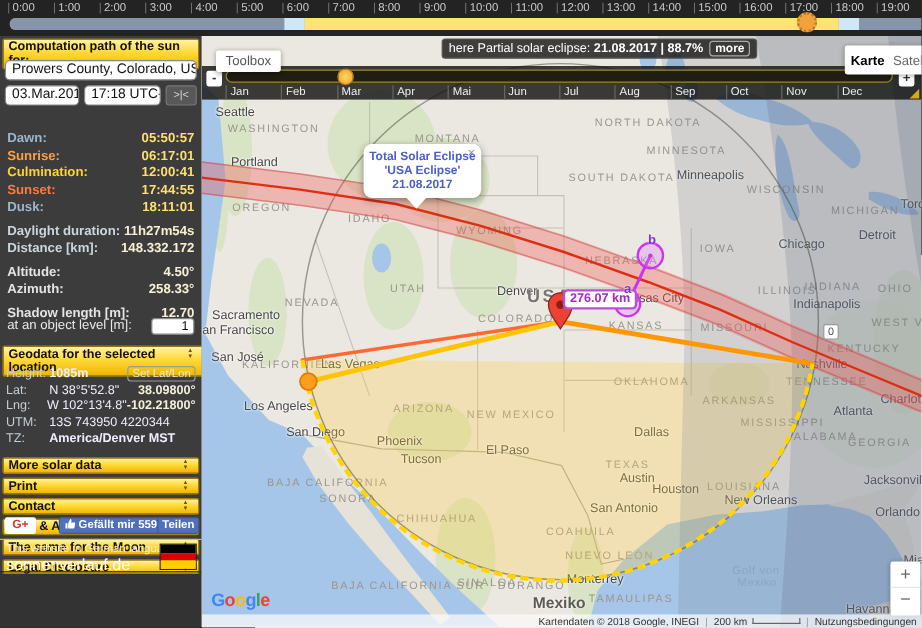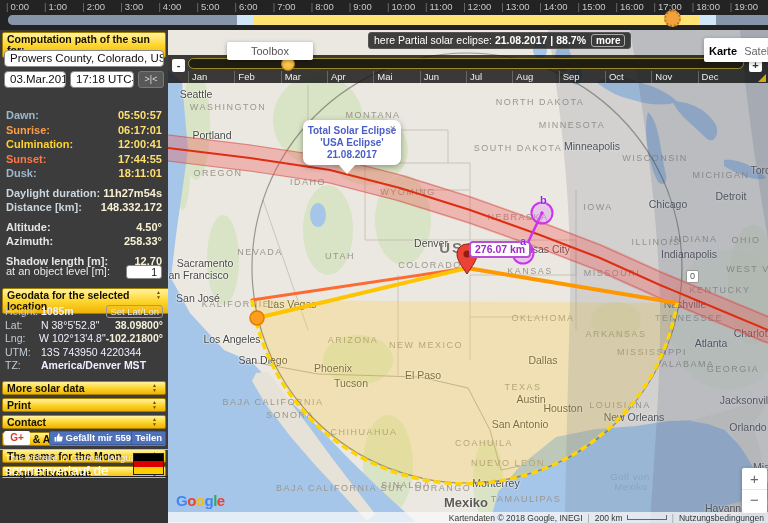--- a/index.html
+++ b/index.html
@@ -60,21 +60,21 @@
   #map-labels{position:absolute;left:0;top:0;width:600px;height:493px;}
   #map-labels span{position:absolute;transform:translate(-50%,-50%);white-space:nowrap;}
   .lab-state{font-size:9px;letter-spacing:1.5px;color:#9b968c;font-weight:400;}
   .lab-city{font-size:10.5px;color:#474747;text-shadow:0 0 2px #fff,0 0 2px #fff;}
   .lab-country{font-size:15px;font-weight:700;letter-spacing:2px;color:#787670;text-shadow:0 0 2px #fff;}
   .lab-country2{font-size:13px;font-weight:700;color:#5c5a54;text-shadow:0 0 2px #fff;}
   .lab-water{font-size:9.5px;color:#8fb0d6;letter-spacing:0.5px;}
   #ovl{pointer-events:none;}
 
   
-  #toolbox-btn{position:absolute;left:12px;top:12px;background:#fff;border-radius:2px;box-shadow:0 1px 4px rgba(0,0,0,.35);color:#565656;font-size:11px;padding:3px 24px;z-index:30;margin-left:47px;}
+  #toolbox-btn{position:absolute;left:12px;top:12px;background:#fff;border-radius:2px;box-shadow:0 1px 4px rgba(0,0,0,.35);color:#565656;font-size:11px;padding:3px 8px;z-index:30;}
   #eclipse-bar{position:absolute;left:200px;top:2px;height:17px;background:rgba(25,25,25,.82);border:1px solid #555;border-radius:3px;color:#fff;font-size:10.5px;line-height:14px;padding:0 5px;z-index:40;white-space:nowrap;}
   #eclipse-bar b{margin:0 3px;}
   #more-btn{display:inline-block;border:1px solid #aaa;border-radius:3px;padding:0 4px;margin-left:2px;font-size:10px;line-height:11px;font-weight:bold;}
   #maptype{position:absolute;left:536px;top:8px;background:#fff;border-radius:2px;box-shadow:0 1px 4px rgba(0,0,0,.3);padding:3px 5px;z-index:30;white-space:nowrap;}
   #maptype .mt1{font-size:11px;font-weight:700;color:#000;margin-right:7px;}
   #maptype .mt2{font-size:11px;color:#666;}
   #month-bar{position:absolute;left:0px;top:25px;width:600px;height:28px;background:rgba(18,18,18,.82);z-index:25;}
   #month-minus,#month-plus{position:absolute;top:4px;width:13px;height:13px;background:#fff;border-radius:2px;color:#333;font-size:11px;font-weight:700;text-align:center;line-height:12px;}
   #month-minus{left:4px;}
   #month-plus{left:581px;}
@@ -356,21 +356,21 @@
         <span class="lab-state" style="left: 448px; top: 304px;">ARKANSAS</span>
         <span class="lab-state" style="left: 521px; top: 288px;">TENNESSEE</span>
         <span class="lab-state" style="left: 484px; top: 322px;">MISSISSIPPI</span>
         <span class="lab-state" style="left: 520px; top: 334px;">ALABAMA</span>
         <span class="lab-state" style="left: 565px; top: 339px;">GEORGIA</span>
         <span class="lab-state" style="left: 355px; top: 357px;">TEXAS</span>
         <span class="lab-state" style="left: 452px; top: 375px;">LOUISIANA</span>
         <span class="lab-state" style="left: 258px; top: 315px;">NEW MEXICO</span>
         <span class="lab-state" style="left: 185px; top: 310px;">ARIZONA</span>
         <span class="lab-state" style="left: 92px; top: 222px;">NEVADA</span>
-        <span class="lab-state" style="left: 172px; top: 226px;">UTAH</span>
+        <span class="lab-state" style="left: 172px; top: 210px;">UTAH</span>
         <span class="lab-state" style="left: 72px; top: 274px;">KALIFORNIEN</span>
         <span class="lab-state" style="left: 122px; top: 385px;">SONORA</span>
         <span class="lab-state" style="left: 196px; top: 402px;">CHIHUAHUA</span>
         <span class="lab-state" style="left: 316px; top: 413px;">COAHUILA</span>
         <span class="lab-state" style="left: 340px; top: 433px; text-align: right;">NUEVO LEÓN</span>
         <span class="lab-state" style="left: 358px; top: 469px;">TAMAULIPAS</span>
         <span class="lab-state" style="left: 275px; top: 458px;">DURANGO</span>
         <span class="lab-state" style="left: 238px; top: 455px;">SINALOA</span>
         <span class="lab-state" style="left: 105px; top: 372px;">BAJA CALIFORNIA</span>
         <span class="lab-state" style="left: 172px; top: 458px;">BAJA CALIFORNIA SUR</span>

